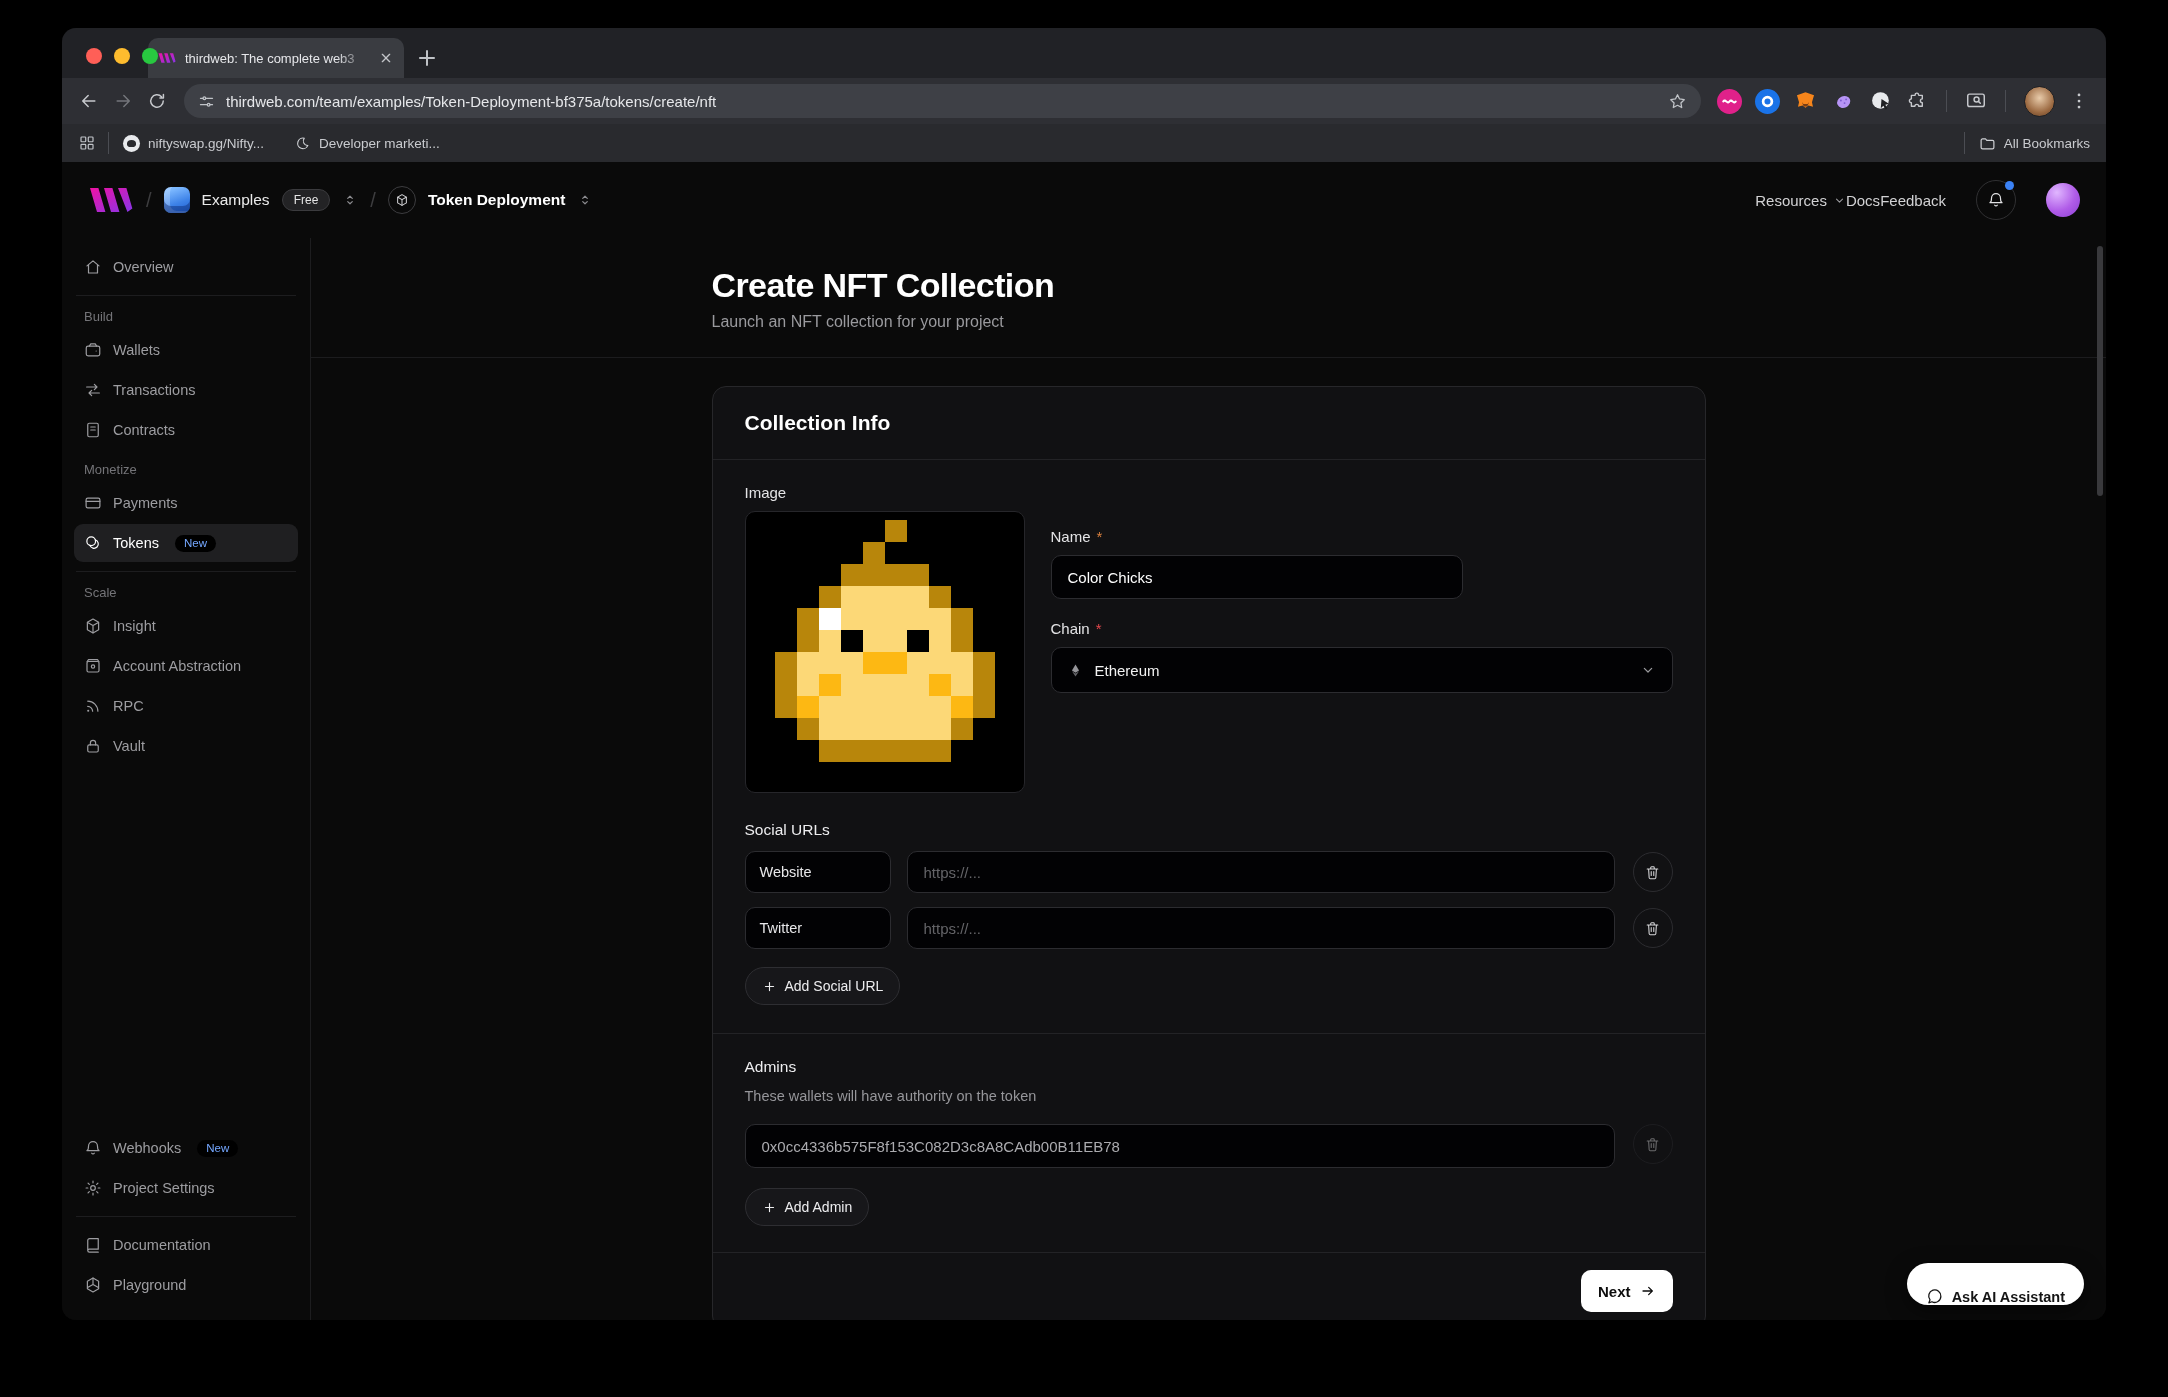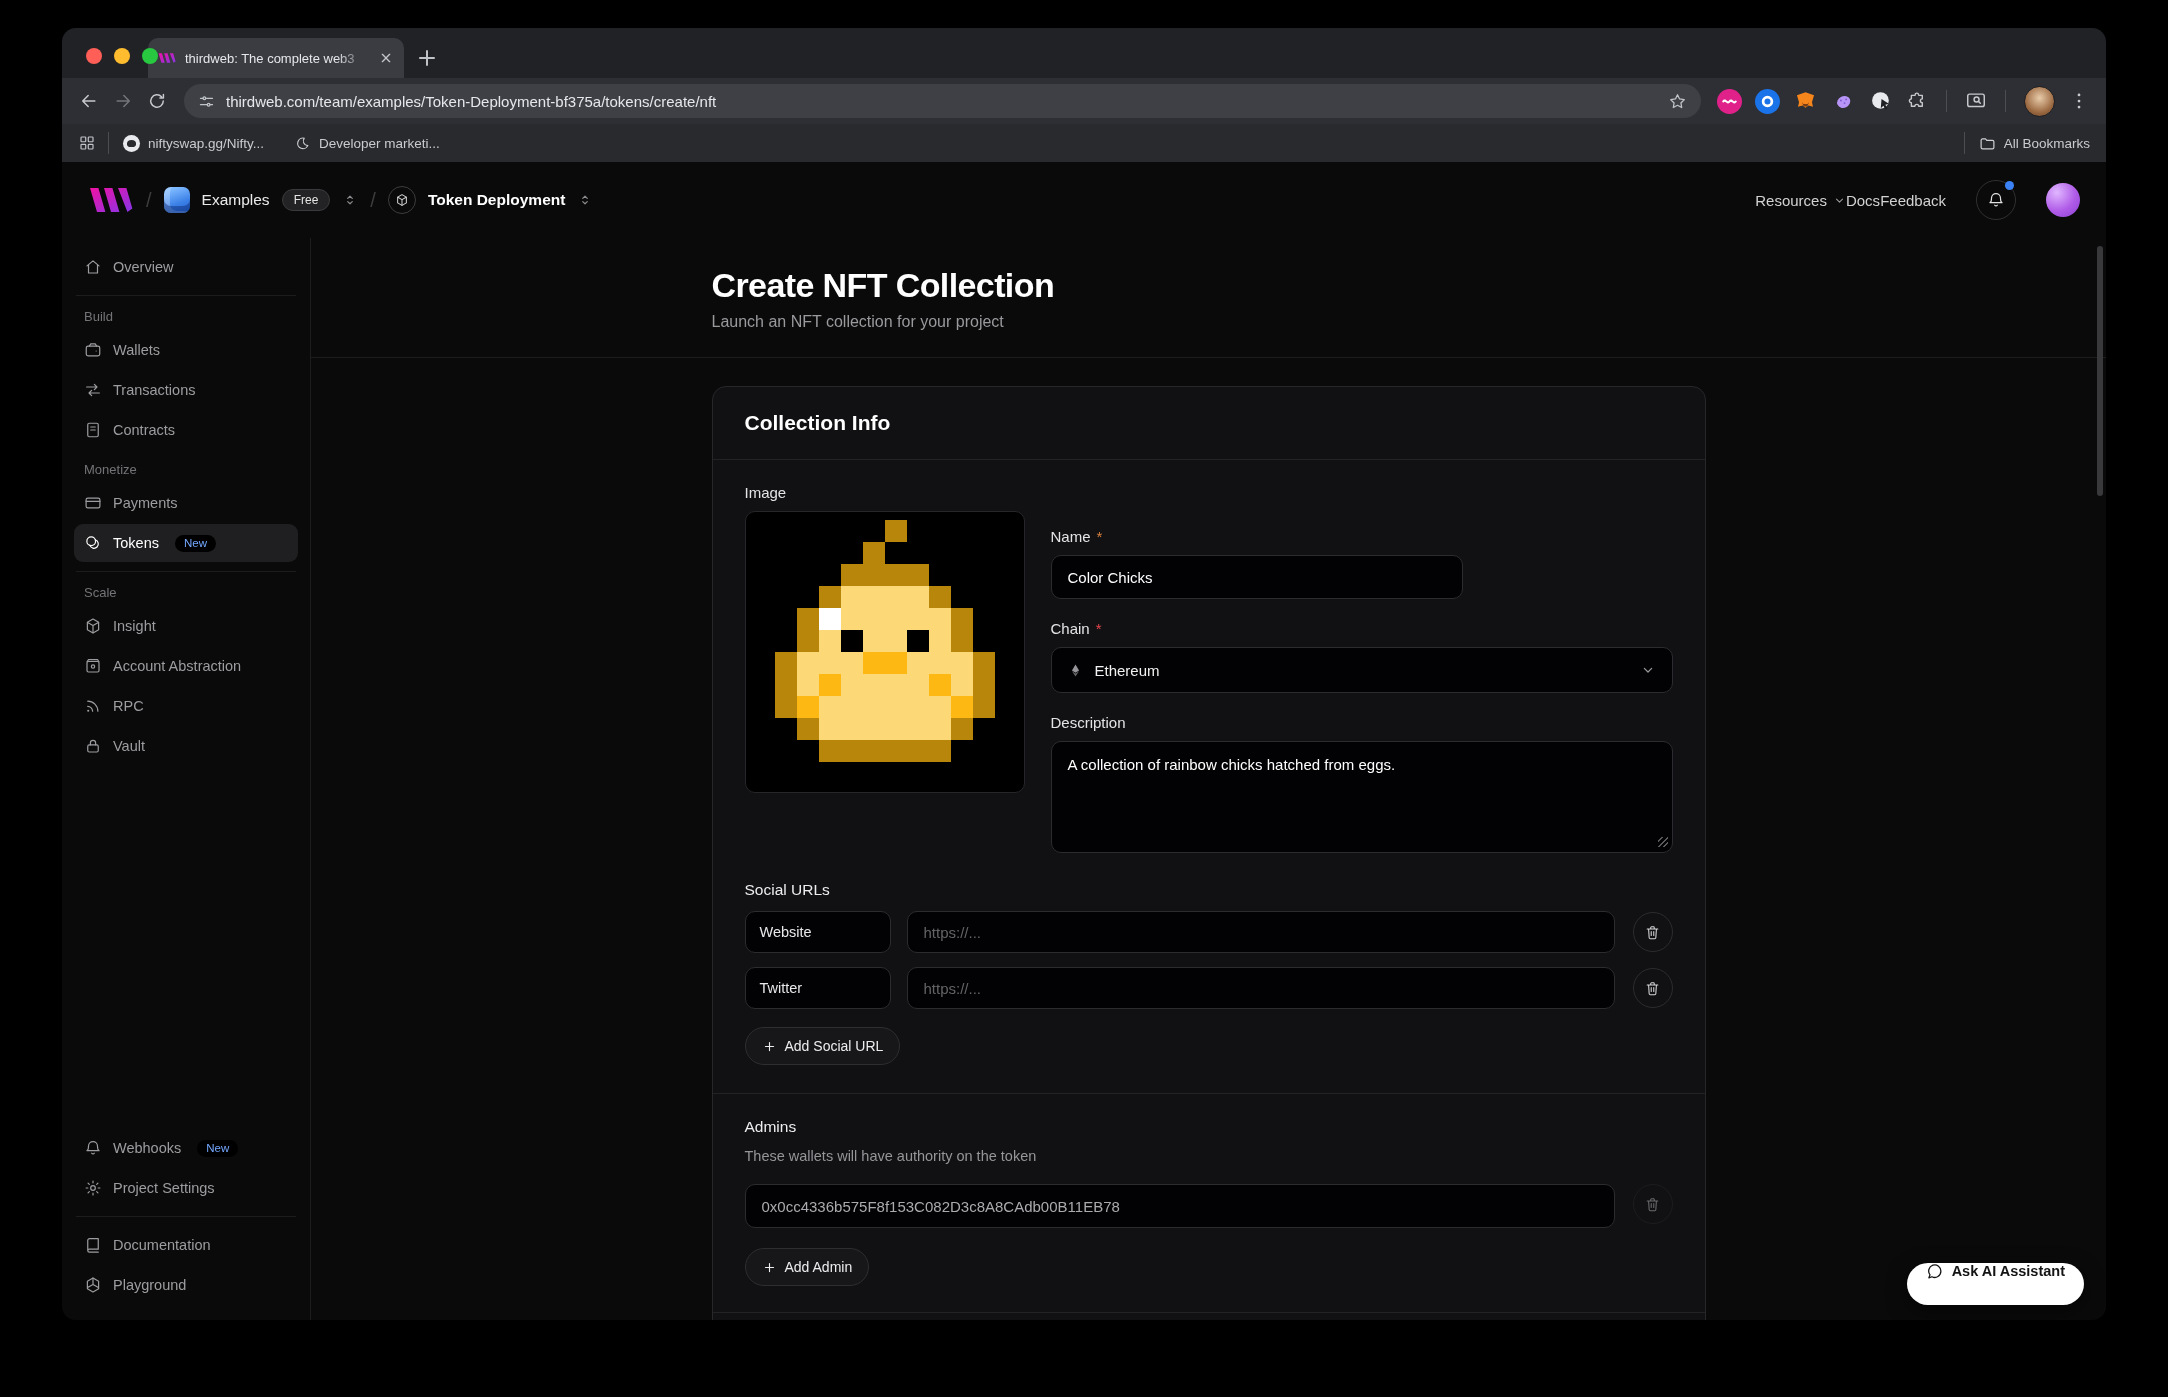--- a/index.html
+++ b/index.html
@@ -142,21 +142,21 @@
   .admins-sub{font-size:14.5px;color:#96969a;margin:7px 0 20px;}
   .admin-row{display:flex;align-items:flex-start;margin-bottom:16px;}
   .admin-input{flex:1;color:#ababaf;}
 
   .card-foot{border-top:1px solid #232326;padding:17px 32px;display:flex;justify-content:flex-end;}
   .next-btn{height:42px;background:#fff;color:#0c0c0c;border:none;border-radius:10px;font-size:15px;
             font-weight:600;display:inline-flex;align-items:center;gap:9px;padding:0 17px;font-family:inherit;}
   .next-btn .icn{width:16px;height:16px;}
 
   .ask-ai{position:absolute;right:22px;bottom:15px;height:42px;background:#fff;color:#141414;border:none;
-          border-radius:999px;display:inline-flex;align-items:flex-start;gap:9px;padding:0 19px;font-size:14.5px;
+          border-radius:999px;display:inline-flex;align-items:flex-end;gap:9px;padding:0 19px;font-size:14.5px;
           font-weight:600;box-shadow:0 6px 20px rgba(0,0,0,.55);font-family:inherit;}
   .ask-ai .icn{width:17px;height:17px;}
 </style>
 </head>
 <body>
 
 <div class="stage">
   <div class="window">
 
     <div class="tabstrip">
@@ -709,29 +709,20 @@
                         </span>
                       <span>Ethereum</span>
                       <span class="chevd icn" id="chain-chev">
                           <svg viewBox="0 0 24 24" fill="none" stroke="currentColor" stroke-width="1.8" stroke-linecap="round" stroke-linejoin="round">
                             <path d="M6.5 9.5 12 15l5.5-5.5"></path>
                           </svg>
                         </span>
                     </div>
                   </div>
                   <div class="fgap"></div>
-                  <div>
-                    <div class="lbl">
-                      <span>Description</span>
-                    </div>
-                    <div class="desc-wrap">
-                      <textarea class="txt" style="">A collection of rainbow chicks hatched from eggs.</textarea>
-                      <span class="grip"></span>
-                    </div>
-                  </div>
                 </div>
               </div>
 
               <div class="social">
                 <div class="sec-title">Social URLs</div>
                 <div id="social-rows">
                     <div class="social-row">
                       <div class="social-type">
                         <span>Website</span>
                       </div>

